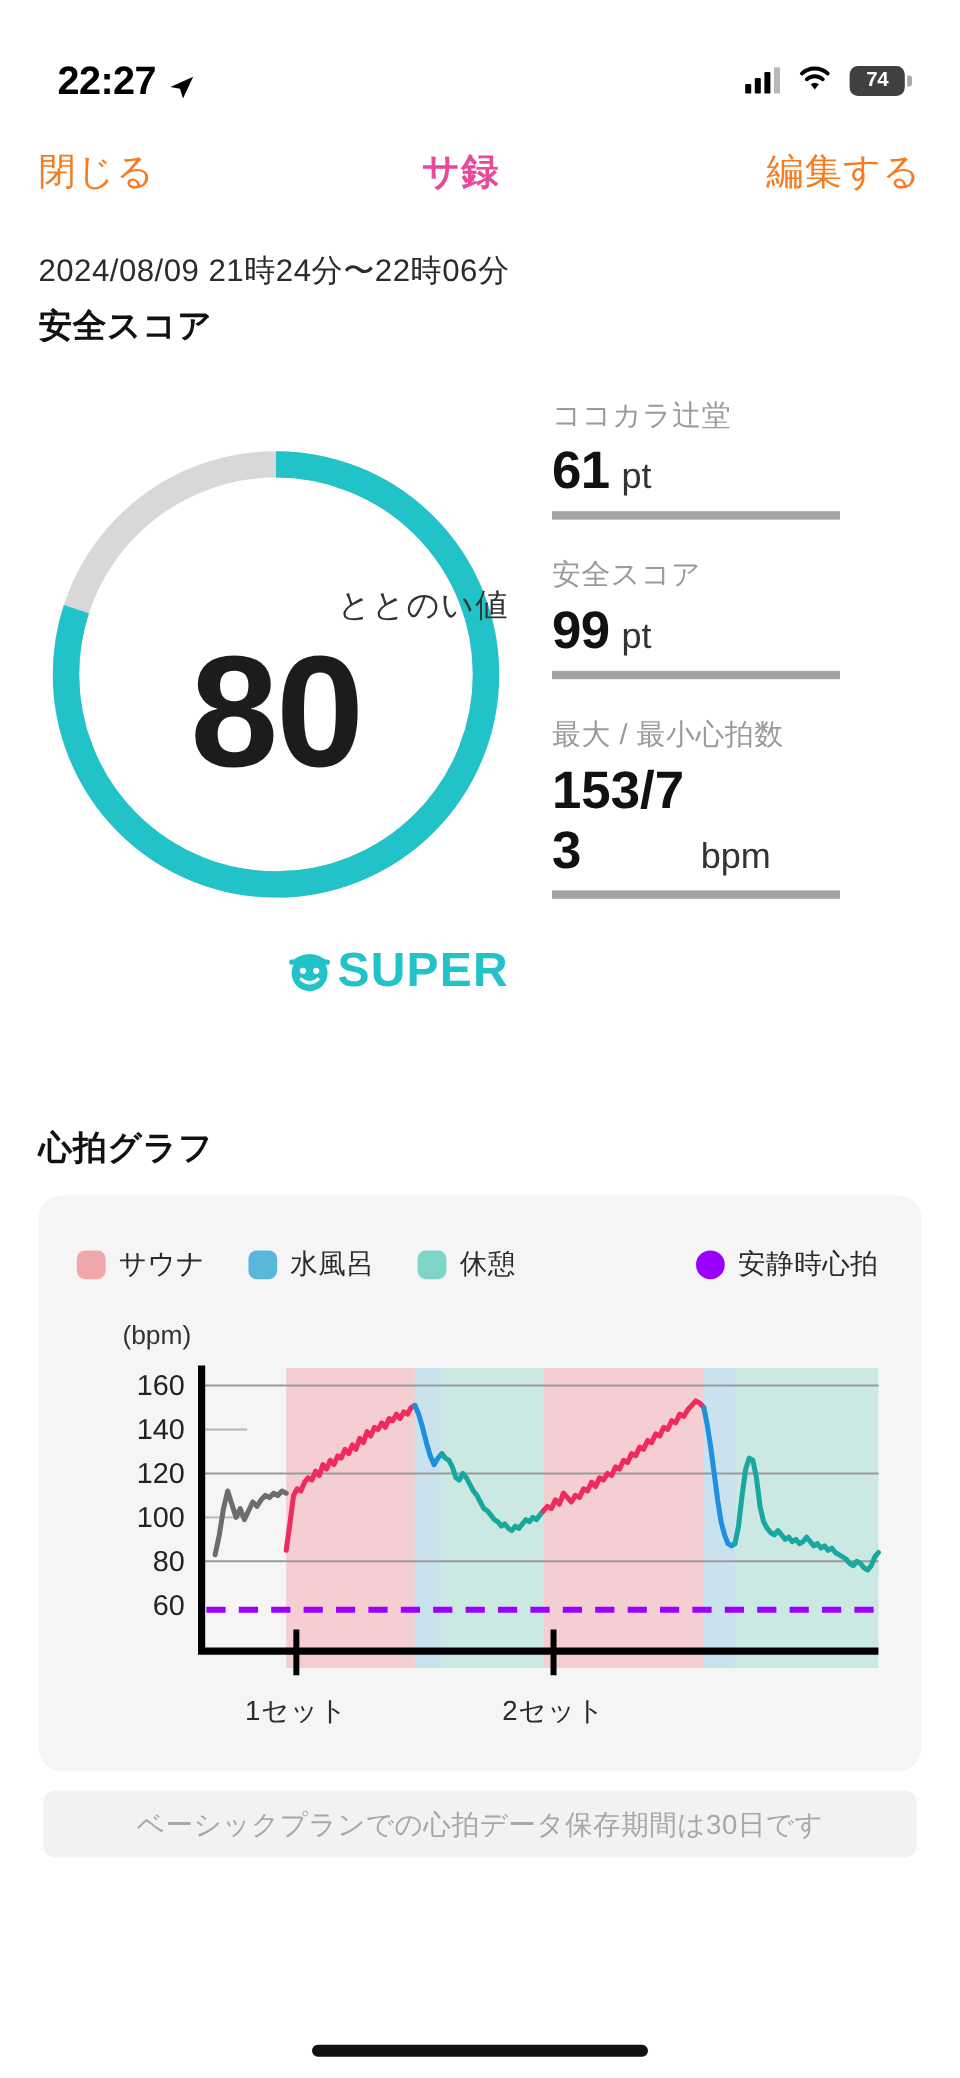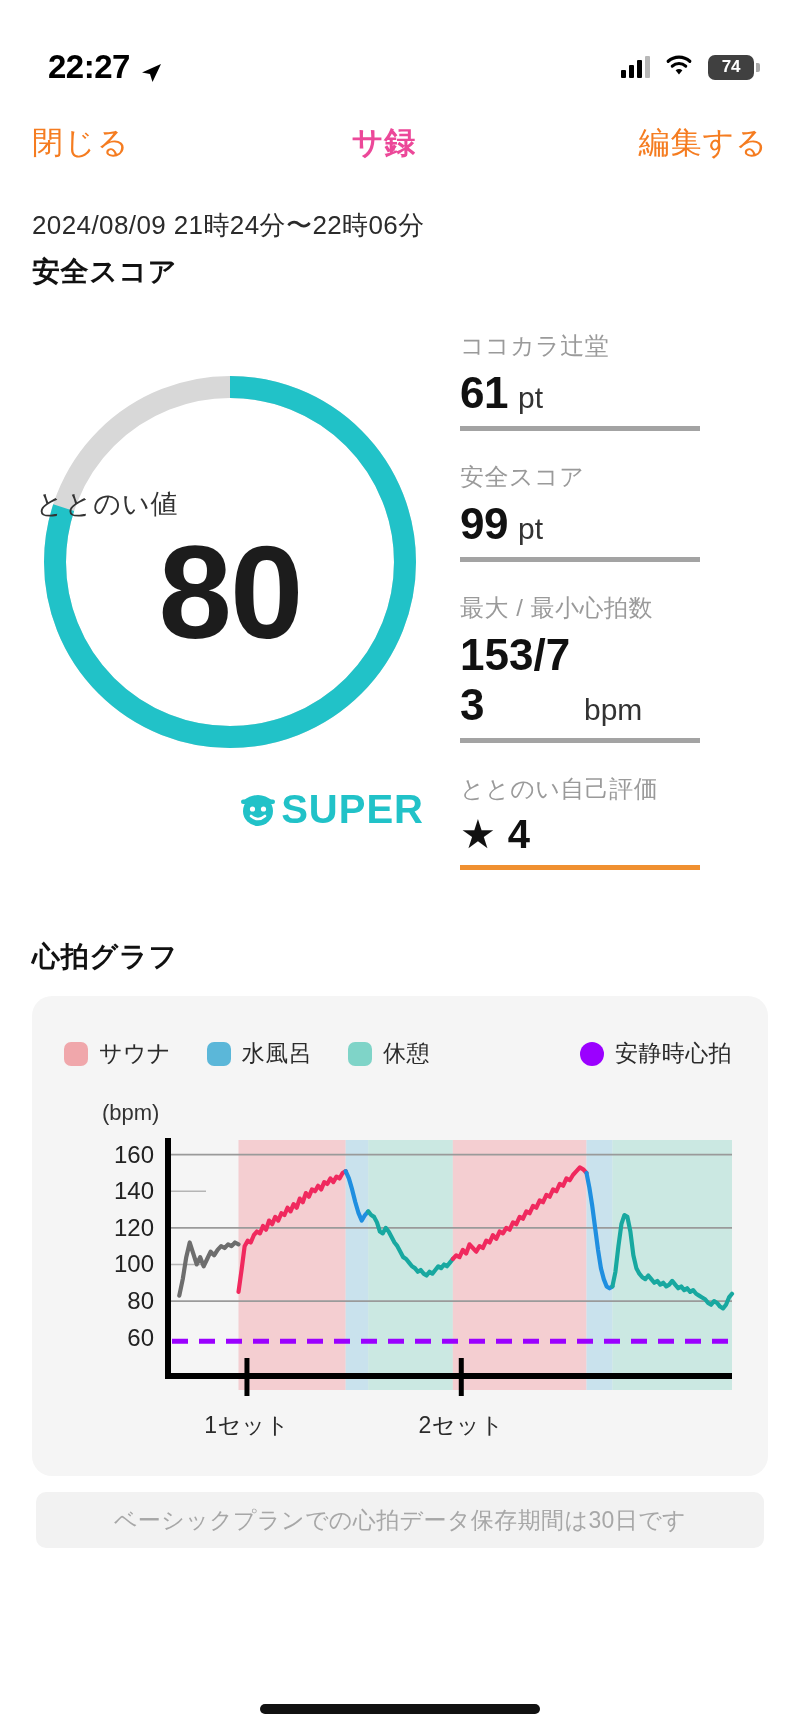--- a/index.html
+++ b/index.html
@@ -57,40 +57,40 @@
   .session-place {
     position: absolute; top: 253px; left: 32px;
     font-size: 28px; color: #111; font-weight: bold; letter-spacing: 0.6px;
   }
 
   
   .ring-wrap { position: absolute; top: 368px; left: 36px; width: 388px; height: 388px; }
   .ring-wrap svg { display: block; }
   .ring-label {
     position: absolute; top: 118px; left: 0; width: 100%;
-    text-align: left; font-size: 27px; color: #333; letter-spacing: 1px;
+    text-align: right; font-size: 27px; color: #333; letter-spacing: 1px;
   }
   .ring-value {
     position: absolute; top: 152px; left: 0; width: 100%;
     text-align: center; font-size: 132px; font-weight: bold; color: #1c1c1c;
     letter-spacing: -2px; line-height: 1.1;
   }
   .super-row {
     position: absolute; top: 784px; left: 36px; width: 388px;
     display: flex; align-items: center; justify-content: flex-end; 
   }
   .super-text { font-size: 40px; font-weight: bold; color: #21c2c8; letter-spacing: 1px; }
 
   
   .stats { position: absolute; top: 330px; left: 460px; width: 240px; }
   .stat { margin-bottom: 30px; }
   .stat-label { font-size: 24px; color: #9a9a9a; letter-spacing: 0.5px; margin-bottom: 6px; }
   .stat-valrow {
     display: flex; align-items: baseline; flex-wrap: wrap;
-    padding-bottom: 8px; border-bottom: 5px solid #a3a3a3;
+    padding-bottom: 8px; border-bottom: 7px solid #a3a3a3;
   }
   .stat-num { font-size: 44px; font-weight: bold; color: #111; letter-spacing: -0.5px; }
   .stat-unit { font-size: 30px; color: #333; margin-left: 10px; }
   .stat-hr .stat-valrow { display: block; }
   .hr-line1 { font-size: 44px; font-weight: bold; color: #111; }
   .hr-line2 { display: flex; align-items: baseline; }
   .hr-line2 .stat-num { }
   .hr-line2 .stat-unit { margin-left: 100px; }
   .stat-rating .stat-valrow { border-bottom-color: #f09030; }
   .star { font-size: 40px; color: #111; }
@@ -222,27 +222,20 @@
       </div>
     </div>
     <div class="stat stat-hr">
       <div class="stat-label">最大 / 最小心拍数</div>
       <div class="stat-valrow">
         <div class="hr-line1">153/7</div>
         <div class="hr-line2">
           <span class="stat-num">3</span>
           <span class="stat-unit">bpm</span>
         </div>
-      </div>
-    </div>
-    <div class="stat stat-rating">
-      <div class="stat-label">ととのい自己評価</div>
-      <div class="stat-valrow">
-        <span class="star">★</span>
-        <span class="rating-num">4</span>
       </div>
     </div>
   </div>
 
   <div class="chart-title">心拍グラフ</div>
   <div class="chart-card">
     <div class="legend">
       <div class="legend-item">
         <span class="swatch" style="background:#f0a7ab"></span>
         <span class="legend-text">サウナ</span>

